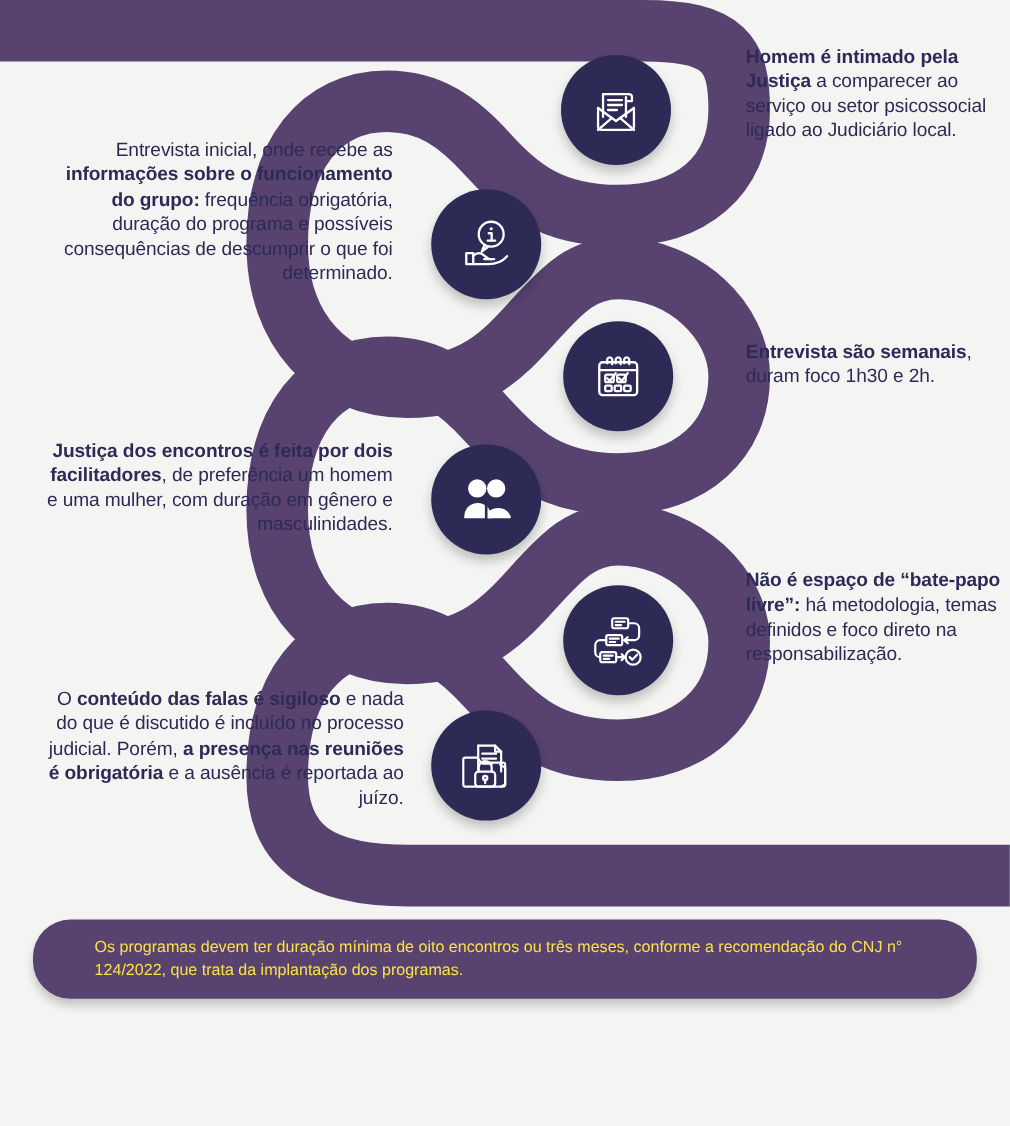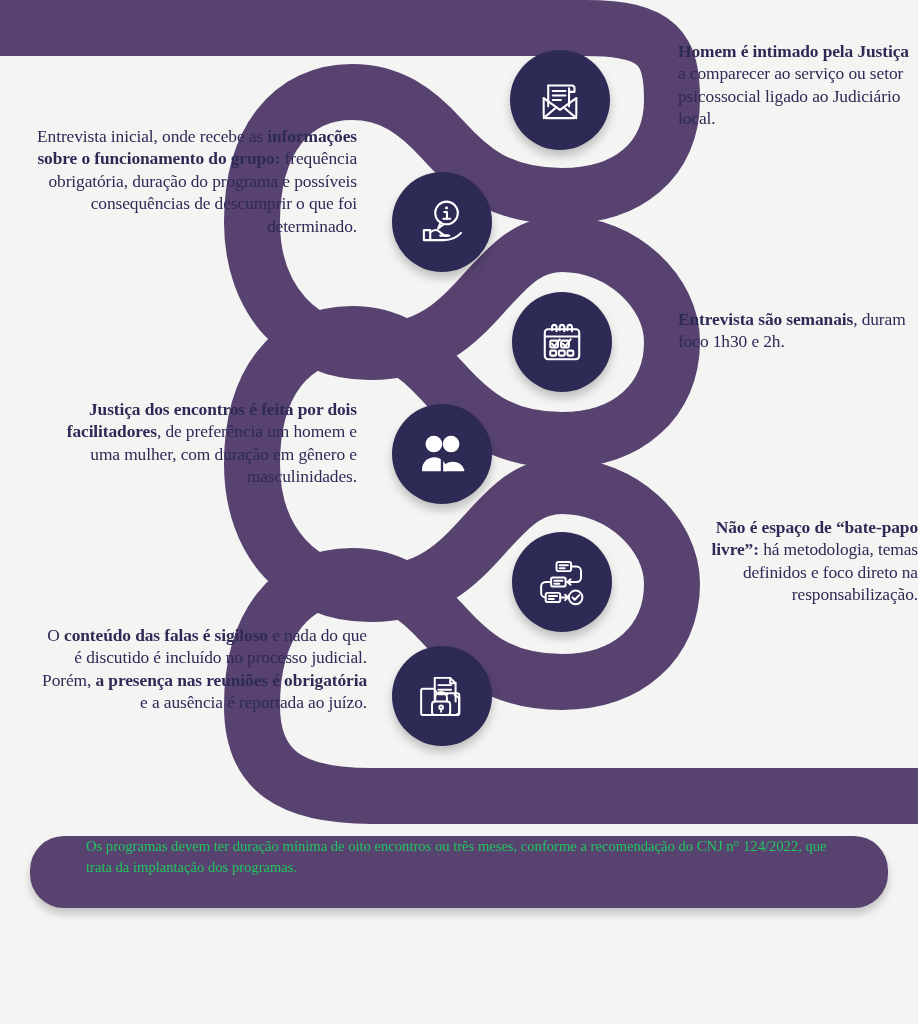--- a/index.html
+++ b/index.html
@@ -5,21 +5,21 @@
 <style>
   html,body{margin:0;padding:0;}
   body{
     width:918px;height:1024px;
     background:#f4f4f3;
     font-family:"Liberation Sans", sans-serif;
     color:#2e2a56;
     overflow:hidden;
     position:relative;
   }
-  #stage{position:relative;width:918px;height:1024px;font-family:Liberation Serif, serif;}
+  #stage{position:relative;width:918px;height:1024px;}
 
   
   #ribbon-svg{position:absolute;left:0;top:0;width:918px;height:830px;}
 
   
   .node{
     position:absolute;
     width:100px;height:100px;
     border-radius:50%;
     background:#2e2a56;
@@ -37,24 +37,24 @@
     letter-spacing:-0.1px;
   }
   .txt.right{text-align:left;}
   .txt.left{text-align:right;padding-left:37px;}
   .txt b{font-weight:bold;}
 
   
   .banner{
     position:absolute;
     background:#574270;
-    color:#22c55e;
+    color:#fde047;
     border-radius:34px;
     box-shadow:0 6px 9px rgba(0,0,0,.20);
-    display:flex;align-items:flex-start;
+    display:flex;align-items:center;
     font-size:14.6px;
     line-height:1.45;
     padding:0 56px;
     box-sizing:border-box;
   }
 </style>
 </head>
 <body>
 
 <div id="stage">
@@ -201,21 +201,21 @@
   </div>
 
   <div class="txt right" style="left:678px;top:308px;width:240px;">
     <b>Entrevista são semanais</b><span>, duram foco 1h30 e 2h.</span>
   </div>
 
   <div class="txt left" style="left:0px;top:398px;width:320px;">
     <b>Justiça dos encontros é feita por dois facilitadores</b><span>, de preferência um homem e uma mulher, com duração em gênero e masculinidades.</span>
   </div>
 
-  <div class="txt right" style="left:678px;top:516px;width:240px;text-align:right;">
+  <div class="txt right" style="left:678px;top:516px;width:240px;">
     <b>Não é espaço de “bate-papo livre”:</b><span> há metodologia, temas definidos e foco direto na responsabilização.</span>
   </div>
 
   <div class="txt left" style="left:0px;top:624px;width:330px;">
     <span>O </span><b>conteúdo das falas é sigiloso</b><span> e nada do que é discutido é incluído no processo judicial. Porém, </span><b>a presença nas reuniões é obrigatória</b><span> e a ausência é reportada ao juízo.</span>
   </div>
 
   <div class="banner" style="left:30px;top:836px;width:858px;height:72px;">
     <span>Os programas devem ter duração mínima de oito encontros ou três meses, conforme a recomendação do CNJ n° 124/2022, que trata da implantação dos programas.</span>
   </div>

